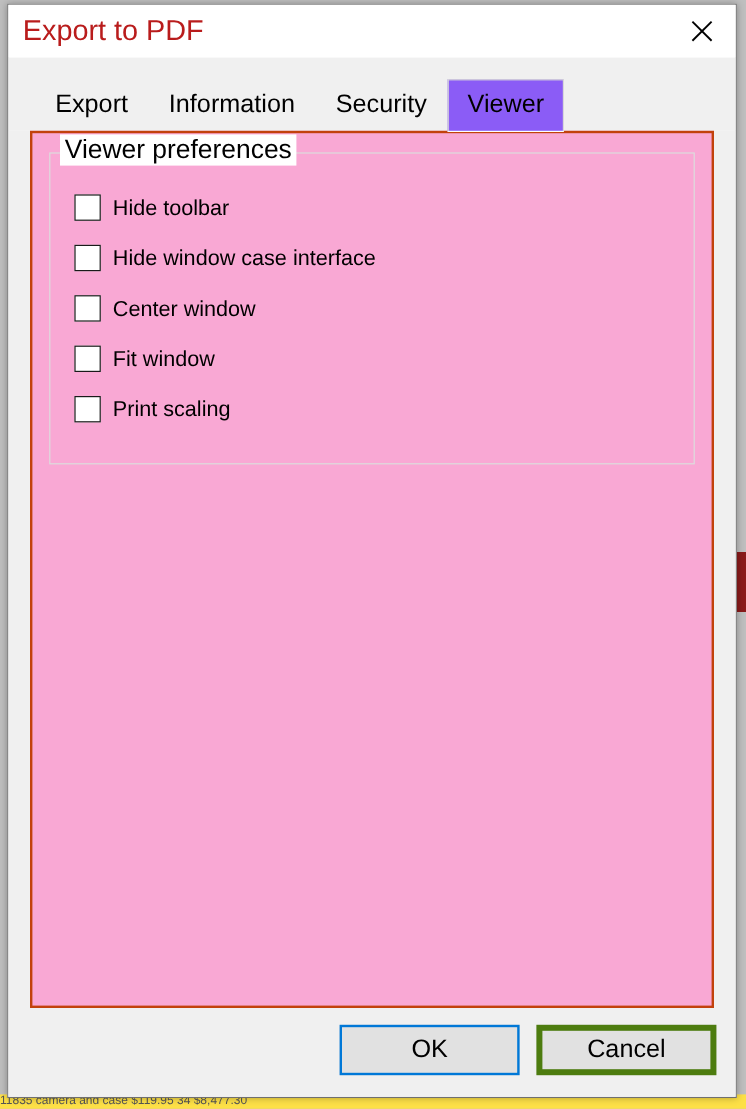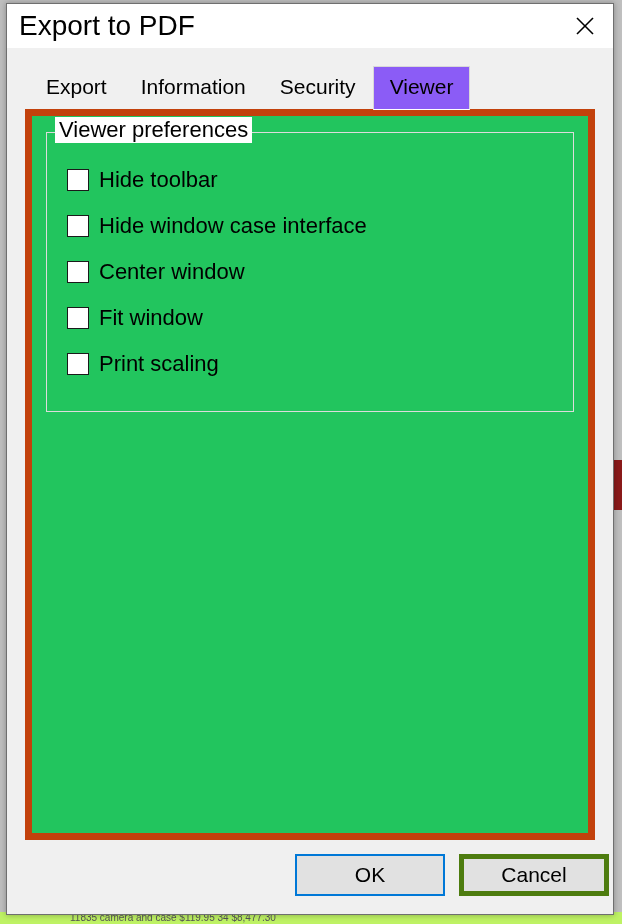--- a/index.html
+++ b/index.html
@@ -36,22 +36,22 @@
       flex-direction: column;
     }
     .titlebar {
       display: flex;
       align-items: center;
       justify-content: space-between;
       padding: 6px 10px 6px 12px;
       background: #ffffff;
     }
     .titlebar .title {
-      font-size: 28px;
-      color: #000000;
+      font-size: 24px;
+      color: #b91c1c;
       font-weight: 400;
     }
     .close-btn {
       width: 36px;
       height: 32px;
       display: flex;
       align-items: center;
       justify-content: center;
       cursor: pointer;
     }
@@ -89,22 +89,22 @@
       margin-bottom: -1px;
       z-index: 2;
     }
     .tab-content-wrap {
       background: #f0f0f0;
       padding: 0 18px 0 18px;
       flex: 1 1 auto;
       display: flex;
     }
     .tab-content {
-      background: #22c55e;
-      border: 7px solid #c2410c;
+      background: #f9a8d4;
+      border: 2px solid #c2410c;
       width: 100%;
       padding: 12px 14px;
       position: relative;
     }
     .fieldset {
       border: 1px solid #dcdcdc;
       padding: 24px 14px 24px 14px;
       position: relative;
       margin-top: 4px;
     }
@@ -125,27 +125,27 @@
     }
     .checkbox {
       width: 22px;
       height: 22px;
       border: 1.5px solid #1a1a1a;
       background: #ffffff;
       flex: 0 0 auto;
       cursor: pointer;
     }
     .check-label {
-      font-size: 22px;
+      font-size: 18px;
       color: #000;
       cursor: default;
     }
     .button-bar {
       background: #f0f0f0;
-      padding: 14px 4px 18px 18px;
+      padding: 14px 16px 18px 18px;
       display: flex;
       justify-content: flex-end;
       gap: 14px;
       flex: 0 0 auto;
     }
     .btn {
       min-width: 150px;
       height: 42px;
       font-size: 21px;
       color: #000;
@@ -158,24 +158,23 @@
     }
     .btn.default {
       border: 2px solid #0078d7;
     }
     .bg-bottom-text {
       position: absolute;
       bottom: 0;
       left: 0;
       right: 0;
       height: 12px;
-      background: #bef264;
+      background: #fde047;
       font-size: 10px;
       color: #555;
-      padding-left: 70px;
       overflow: hidden;
       white-space: nowrap;
     }
   </style>
 </head>
 <body>
 
 <div class="bg-red"></div>
 <div class="bg-bottom-text">11835    camera and case                                         $119.95        34        $8,477.30</div>
 

